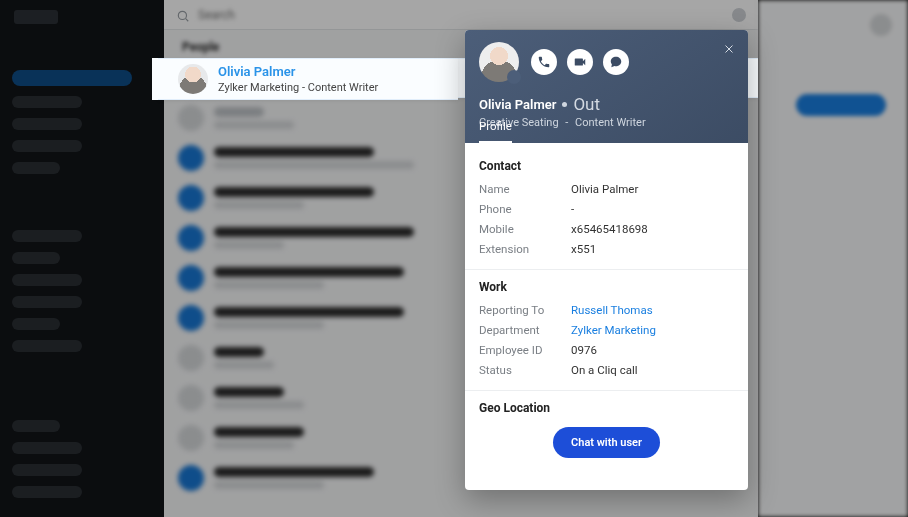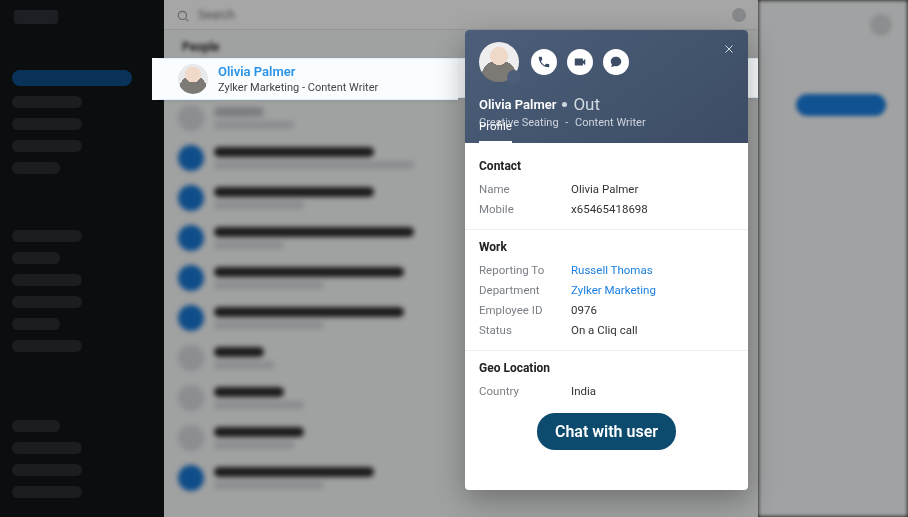--- a/index.html
+++ b/index.html
@@ -124,21 +124,21 @@
 
   .panel-body { height:calc(100% - 113px); overflow:auto; padding:12px 14px 20px 14px;border-radius:13px; }
   .sect { font-size:12px; font-weight:700; color:#222; margin-top:4px; margin-bottom:6px; }
   .kv { display:flex; font-size:11.5px; padding:3px 0; }
   .kv .k { width:92px; color:#7a7f85; }
   .kv .v { color:#333; }
   .kv .v.link { color:#1a7fe0; cursor:pointer; }
   .hr { height:1px; background:#eceef0; margin:10px -14px; }
   .chat-btn-wrap { display:flex; justify-content:center; margin-top:12px; }
   .chat-btn {
-    background:#0c4a6e; color:#fff; font-size:16px; font-weight:600; border:none;
+    background:#1d4ed8; color:#fff; font-size:11px; font-weight:600; border:none;
     padding:9px 18px; border-radius:18px; cursor:pointer;
   }
 
   
   .selected-row-wrapper {
     position:absolute; left:164px; top:58px; width:294px; height:42px; z-index:8;
   }
 </style>
 </head>
 <body>
@@ -318,23 +318,31 @@
     </div>
   </div>
 
   <div class="panel-body">
     <div class="sect">Contact</div>
     <div class="kv">
         <div class="k">Name</div>
         <div class="v">Olivia  Palmer</div>
       </div>
     <div class="kv">
+        <div class="k">Phone</div>
+        <div class="v">-</div>
+      </div>
+    <div class="kv">
         <div class="k">Mobile</div>
         <div class="v">x65465418698</div>
       </div>
+    <div class="kv">
+        <div class="k">Extension</div>
+        <div class="v">x551</div>
+      </div>
 
     <div class="hr"></div>
 
     <div class="sect">Work</div>
     <div class="kv">
         <div class="k">Reporting To</div>
         <div class="v link">Russell Thomas</div>
       </div>
     <div class="kv">
         <div class="k">Department</div>
@@ -345,22 +353,18 @@
         <div class="v">0976</div>
       </div>
     <div class="kv">
         <div class="k">Status</div>
         <div class="v">On a Cliq call</div>
       </div>
 
     <div class="hr"></div>
 
     <div class="sect">Geo Location</div>
-    <div class="kv">
-        <div class="k">Country</div>
-        <div class="v">India</div>
-      </div>
 
     <div class="chat-btn-wrap">
       <button class="chat-btn">Chat with user</button>
     </div>
   </div>
 </div>
 
 </body></html>

